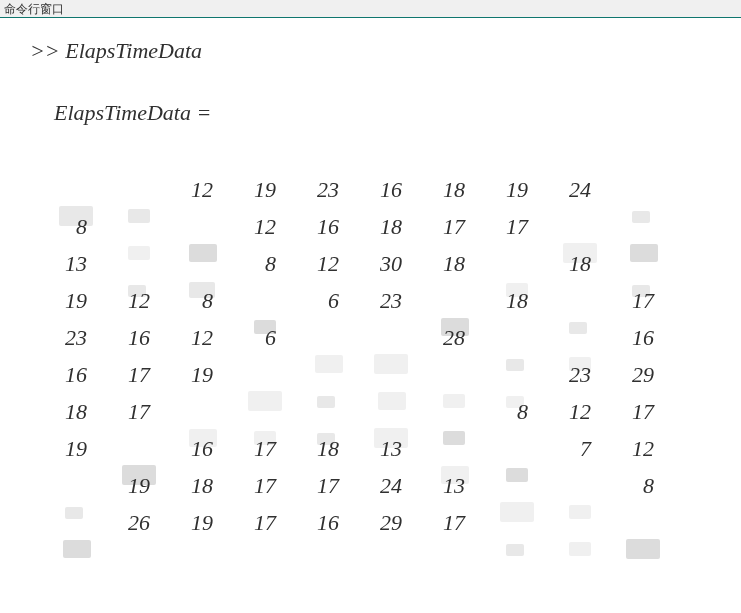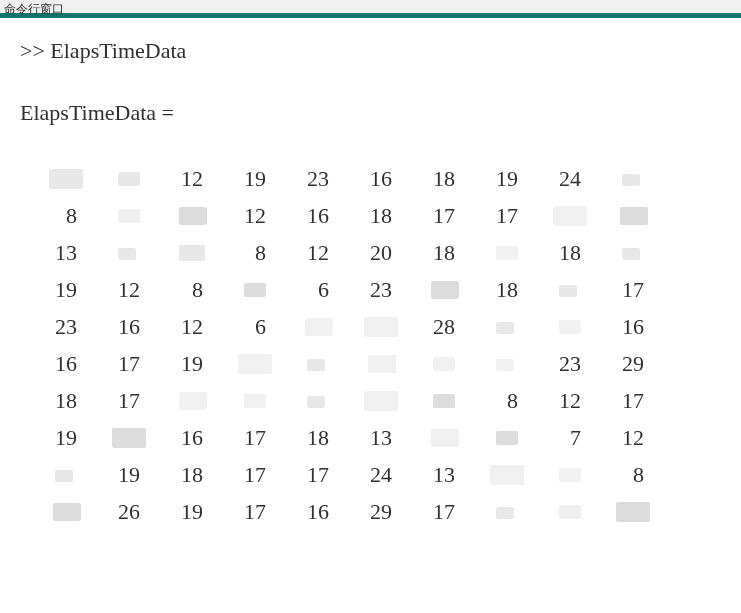--- a/index.html
+++ b/index.html
@@ -10,47 +10,49 @@
     body {
       font-family: "SimSun", "宋体", serif;
       background: #ffffff;
       width: 741px;
       height: 613px;
       overflow: hidden;
       position: relative;
     }
     .titlebar {
       background: #f0f0f0;
-      border-bottom: 5px solid #0f766e;
+      border-bottom: 1px solid #0f766e;
       font-size: 12px;
       font-family: "SimSun", "宋体", sans-serif;
       padding: 2px 4px;
       color: #333;
       height: 18px;
       line-height: 14px;
     }
     .command-area {
-      padding: 20px 0 0 20px;
+      padding: 20px 0 0 30px;
       font-family: Georgia, "Times New Roman", serif;
       font-size: 22px;
       color: #303030;
+      font-style: italic;
     }
     .prompt-line {
       margin-bottom: 36px;
     }
     .result-label {
       margin-bottom: 40px;
+      margin-left: 24px;
     }
     .matrix {
       padding-left: 8px;
     }
     .matrix-row {
       display: flex;
       height: 37px;
-      align-items: flex-start;
+      align-items: flex-end;
     }
     .cell {
       width: 63px;
       text-align: right;
       padding-right: 14px;
       font-family: Georgia, "Times New Roman", serif;
       font-size: 22px;
       color: #303030;
       position: relative;
     }
@@ -153,21 +155,21 @@
       <div class="matrix-row">
         <div class="cell">13</div>
         <div class="cell">
           <div class="smudge d"></div>
         </div>
         <div class="cell">
           <div class="smudge e"></div>
         </div>
         <div class="cell">8</div>
         <div class="cell">12</div>
-        <div class="cell">20</div>
+        <div class="cell">30</div>
         <div class="cell">18</div>
         <div class="cell">
           <div class="smudge light b"></div>
         </div>
         <div class="cell">18</div>
         <div class="cell">
           <div class="smudge d"></div>
         </div>
       </div>
       <div class="matrix-row">

